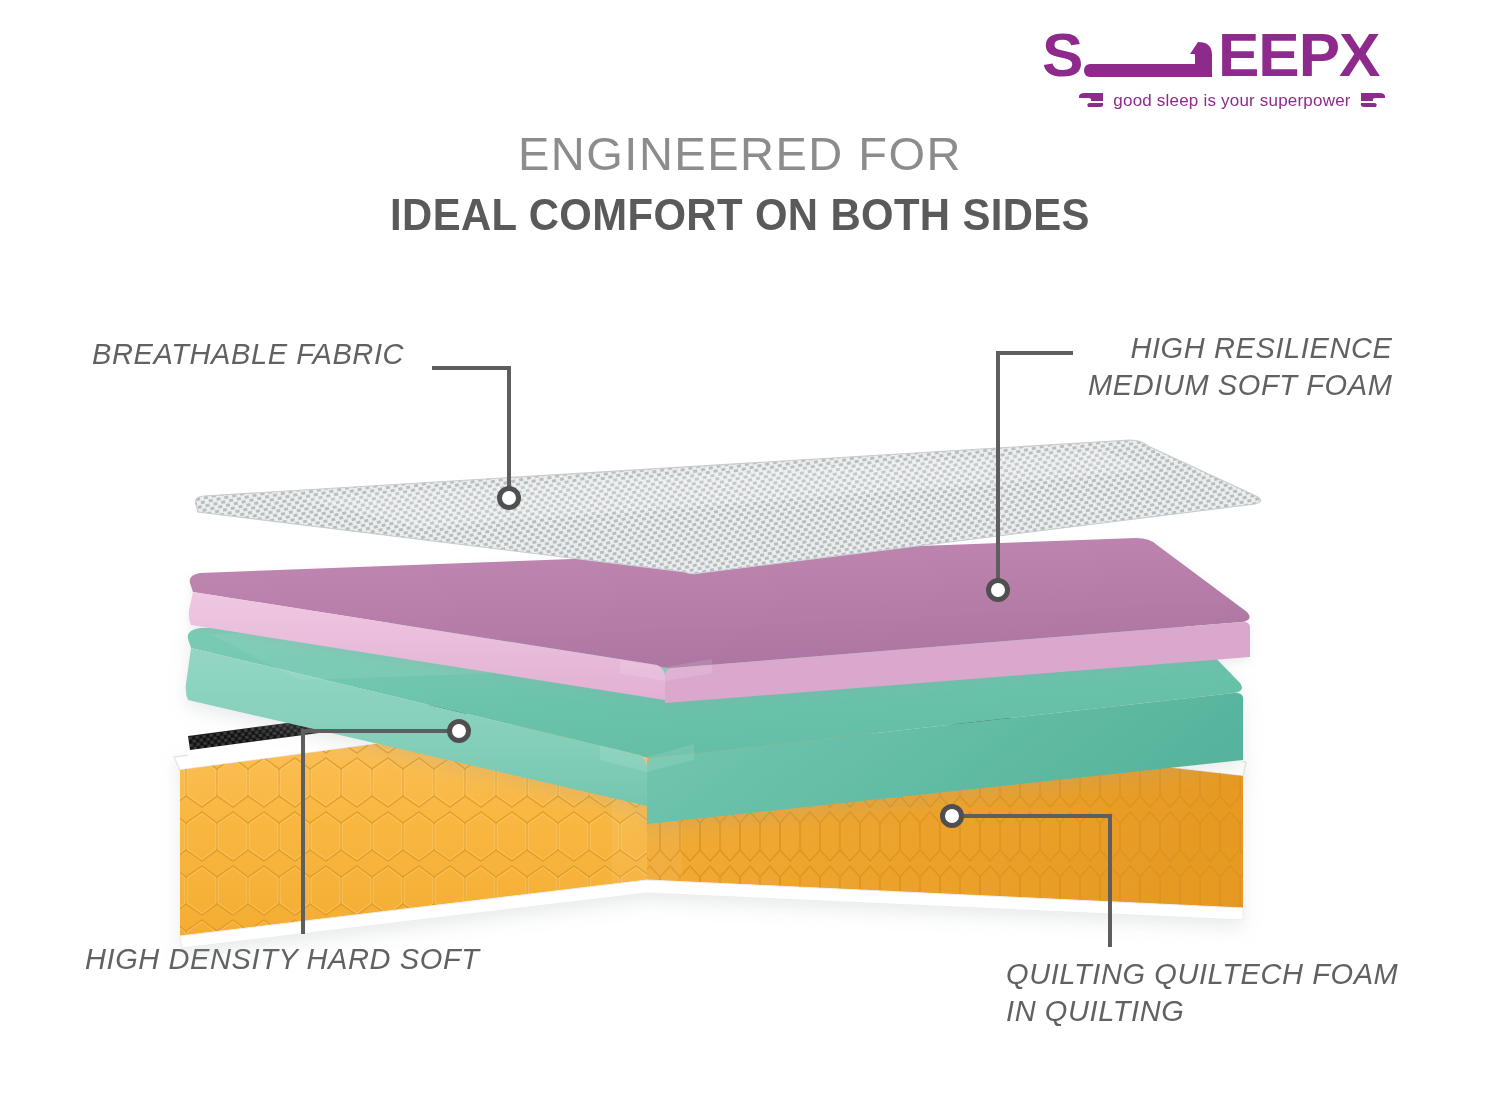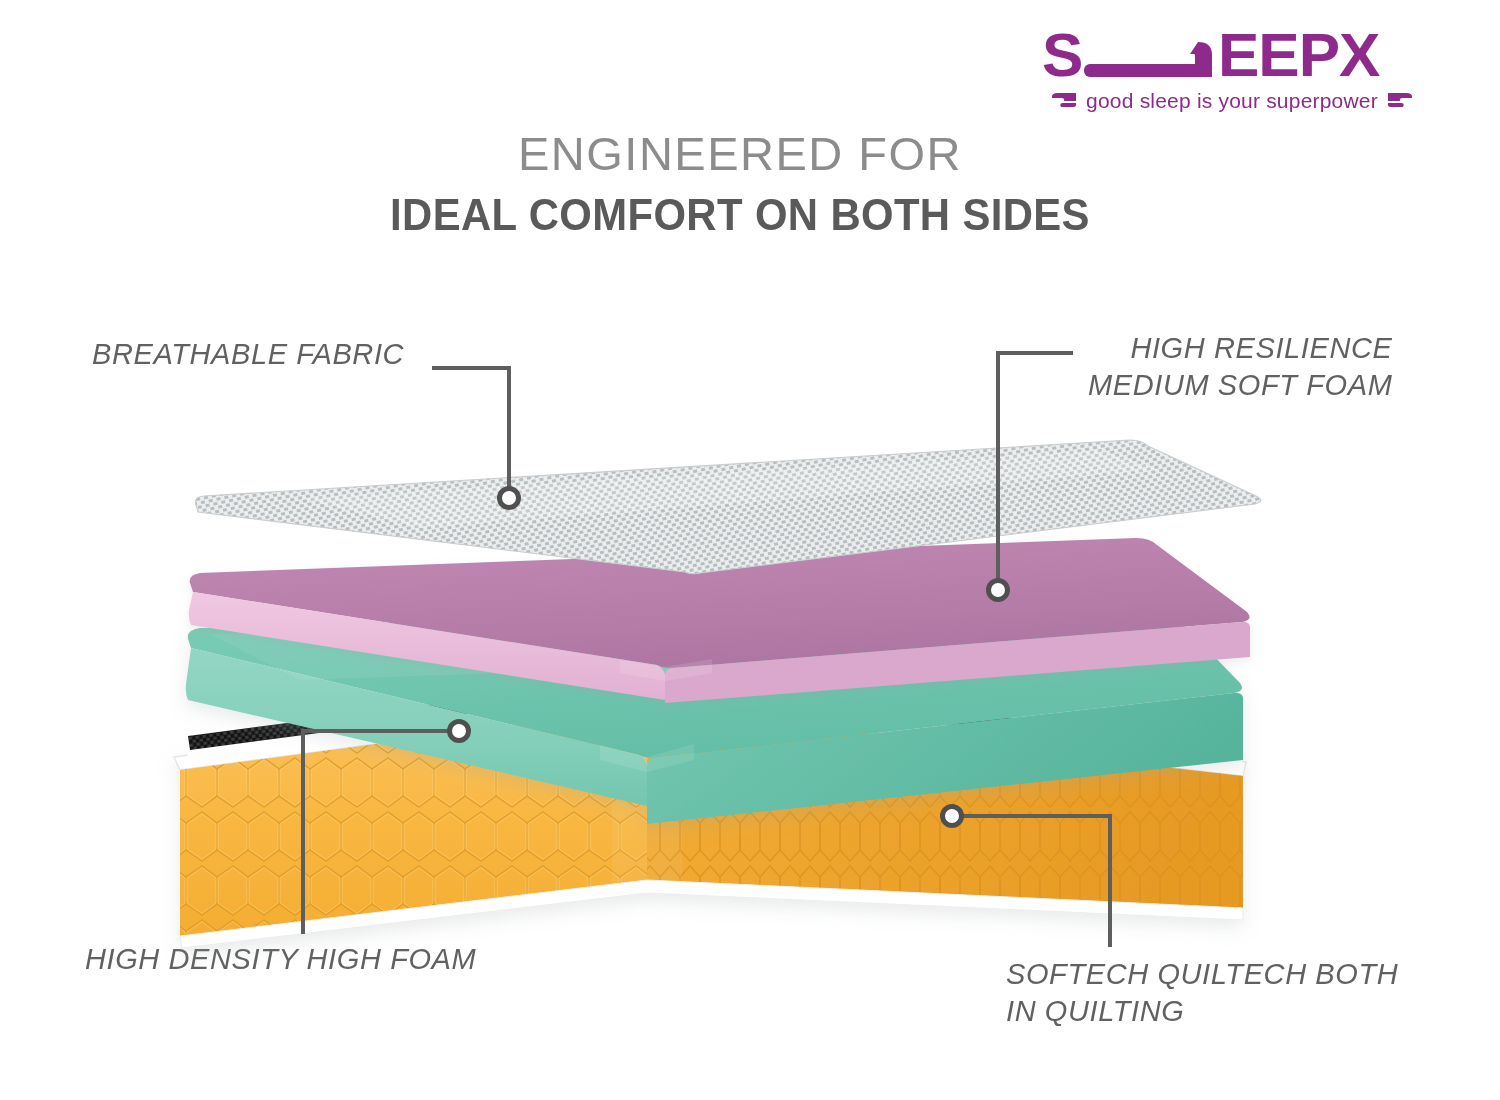--- a/index.html
+++ b/index.html
@@ -29,21 +29,21 @@
     margin-bottom: 2px;
   }
   .brand-tagline-row {
     display: flex;
     align-items: center;
     justify-content: center;
     gap: 9px;
     height: 26px;
   }
   .tagline-text {
-    font-size: 21px;
+    font-size: 17px;
     color: #8e2a8c;
     letter-spacing: 0.2px;
     white-space: nowrap;
     font-weight: 400;
   }
   .wing { flex: 0 0 auto; }
 
   
   .heading-block {
     position: absolute;
@@ -132,22 +132,22 @@
   </div>
 
   <div class="heading-block">
     <div class="heading-top">ENGINEERED FOR</div>
     <div class="heading-main">IDEAL COMFORT ON BOTH SIDES</div>
   </div>
 
   <div class="callout" id="callout-fabric">BREATHABLE FABRIC</div>
   <div class="callout" id="callout-hr-foam">HIGH RESILIENCE
 MEDIUM SOFT FOAM</div>
-  <div class="callout" id="callout-hd-foam">HIGH DENSITY HIGH FOAM</div>
-  <div class="callout" id="callout-softech">SOFTECH QUILTECH BOTH
+  <div class="callout" id="callout-hd-foam">HIGH DENSITY HARD SOFT</div>
+  <div class="callout" id="callout-softech">QUILTING QUILTECH FOAM
 IN QUILTING</div>
 
   <svg id="mattress" viewBox="0 0 1500 1100">
     <defs>
 
       <pattern id="weave" width="8" height="8" patternUnits="userSpaceOnUse" patternTransform="rotate(-12)">
         <rect width="8" height="8" fill="#eceded"></rect>
         <rect x="0" y="0" width="4" height="3" fill="#b5bcc0"></rect>
         <rect x="4" y="4" width="4" height="3" fill="#b5bcc0"></rect>
       </pattern>

